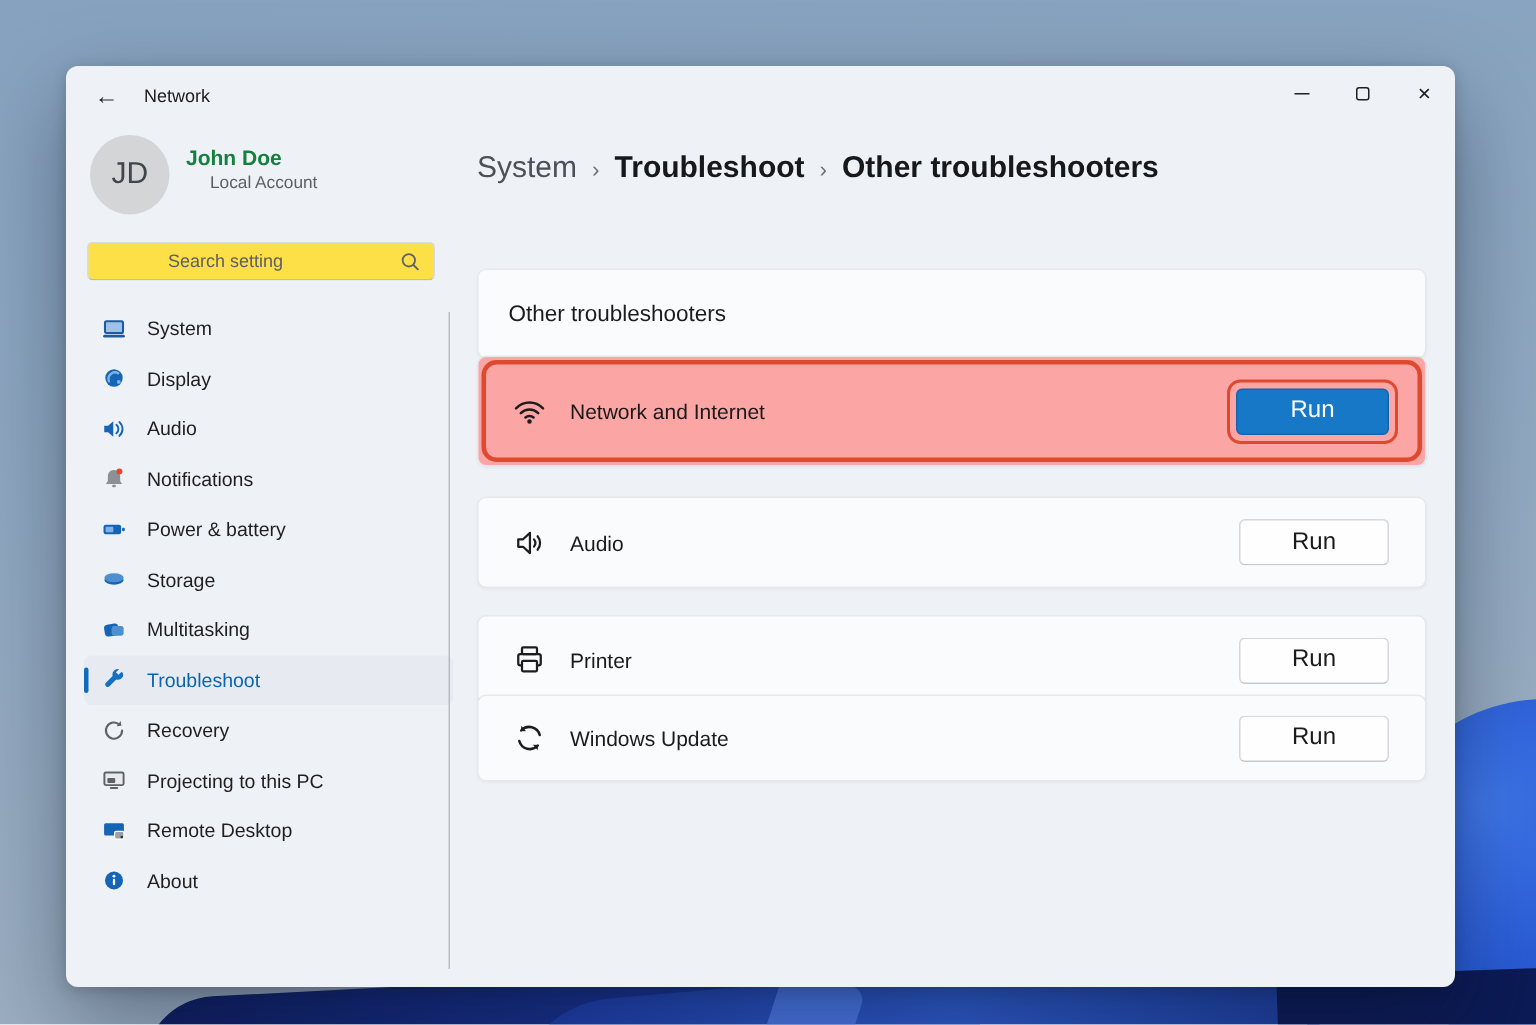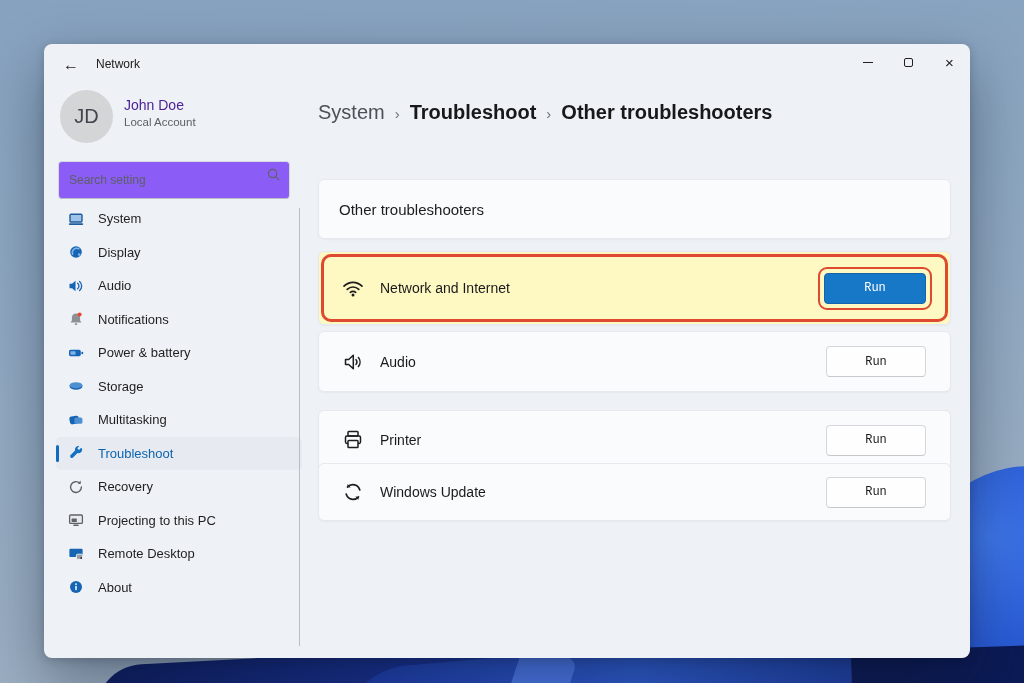--- a/index.html
+++ b/index.html
@@ -35,27 +35,27 @@
   .win-controls { position:absolute; right:0; top:5px; display:flex; }
   .wc { width:41px; height:27px; display:flex; align-items:center; justify-content:center; cursor:pointer; }
   .wc-min-glyph { width:10px; height:1.3px; background:#202020; }
   .wc-max-glyph { width:9px; height:9px; border:1.2px solid #202020; border-radius:2px; }
   .wc-close { font-size:15px; color:#202020; }
 
   
   .avatar { position:absolute; left:16px; top:46px; width:53px; height:53px; border-radius:50%;
             background:#d4d5d7; display:flex; align-items:center; justify-content:center;
             font-size:20px; color:#41464d; }
-  .p-name { position:absolute; left:80px; top:53px; font-size:14px; font-weight:400; color:#4c1d95; }
-  .p-sub  { position:absolute; left:80px; top:72px; font-size:11.5px; color:#5d6166; }
-
-  
-  .search-box { position:absolute; left:14px; top:117px; width:232px; height:38px;
-            background:#8b5cf6; border:1px solid #d8dade; border-bottom-color:#b9bcc1;
-            border-radius:4px; }
+  .p-name { position:absolute; left:80px; top:53px; font-size:14px; font-weight:700; color:#15803d; }
+  .p-sub  { position:absolute; left:96px; top:72px; font-size:11.5px; color:#5d6166; }
+
+  
+  .search-box { position:absolute; left:14px; top:117px; width:232px; height:26px;
+            background:#fde047; border:1px solid #d8dade; border-bottom-color:#b9bcc1;
+            border-radius:4px;padding-left:43px; }
   .search-box input { width:100%; height:100%; border:0; outline:none; background:transparent;
             padding:0 28px 0 10px; font-size:12px; color:#1f1f1f; font-family:inherit; }
   .search-box input::placeholder { color:#5c6064; opacity:1; }
   .search-glyph { position:absolute; right:8px; top:5px; width:15px; height:15px; }
 
   
   .nav { position:absolute; left:12px; top:158px; width:246px; }
   .nav-item { display:flex; align-items:center; height:33.5px; padding:0 12px;
             border-radius:5px; position:relative; cursor:pointer; }
   .nav-item .nicon { width:16px; height:16px; margin-right:14px; flex:0 0 16px; }
@@ -74,30 +74,30 @@
   .crumb-light { color:#4c5157; font-weight:400; cursor:pointer; }
   .crumb-dark { color:#17181a; font-weight:700; cursor:pointer; }
   .crumb-current { color:#17181a; font-weight:700; }
   .crumb-sep { font-size:15px; color:#6d7176; padding-top:2px; }
 
   .card { position:absolute; left:0; width:633px; background:#fafbfd;
             border:1px solid #e7e8ec; border-radius:6px;
             box-shadow:0 1px 2px rgba(0,0,0,.04); display:flex; align-items:center; }
   .card-header { top:95px; height:60px; padding:0 20px; font-size:15px; color:#1c1c1c; }
   .row { padding:0 24px 0 22px; }
-  .row-network { top:167px; height:74px; background:#fef9c3; }
+  .row-network { top:153px; height:74px; background:#fca5a5; }
   .row-audio   { top:247px; height:61px; }
   .row-printer { top:326px; height:60px; }
   .row-update  { top:379px; height:58px; }
   .annotation-frame { position:absolute; inset:2px; border:3px solid #dd4a30;
             border-radius:10px; pointer-events:none; }
   .row-icon { width:24px; height:24px; margin-right:15px; flex:0 0 24px; }
   .row-label { font-size:14px; color:#1a1a1a; }
-  .run-btn { margin-left:auto; width:100px; height:31px; border-radius:4px; font-size:12px;
-            font-family:Liberation Mono, monospace; cursor:pointer; display:flex; align-items:center; justify-content:center; }
+  .run-btn { margin-left:auto; width:100px; height:31px; border-radius:4px; font-size:16px;
+            font-family:Liberation Sans, sans-serif; cursor:pointer; display:flex; align-items:center; justify-content:center; }
   .run-default { background:#fefefe; border:1px solid #d5d7da; border-bottom-color:#c6c8cb; color:#1b1b1b; }
   .btn-wrap { margin-left:auto; position:relative; }
   .btn-wrap .run-btn { margin-left:0; width:102px; background:#1878c8; border:1px solid #1565ad; color:#ffffff; }
   .annotation-btn-frame { position:absolute; inset:-6px; border:2.5px solid #dd4a30;
             border-radius:9px; pointer-events:none; }
 </style>
 </head>
 <body>
 
 <div class="screen">

